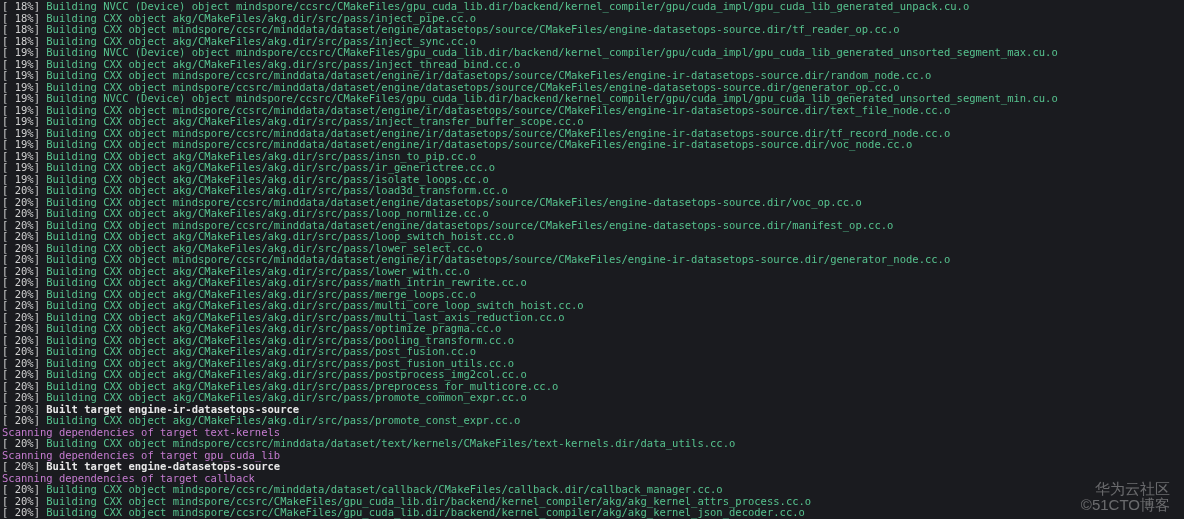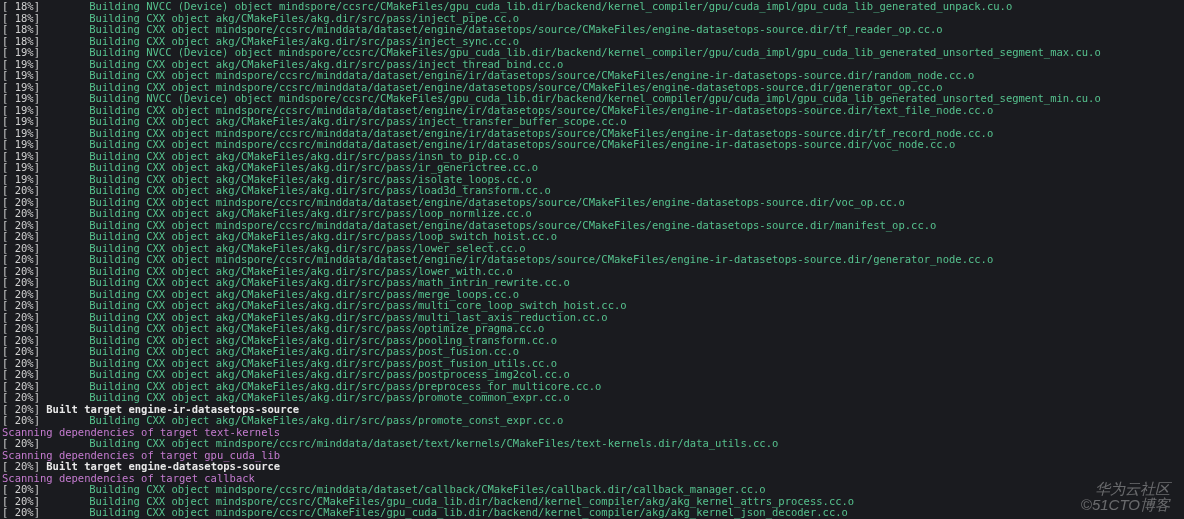--- a/index.html
+++ b/index.html
@@ -15,34 +15,33 @@
     overflow: hidden;
     position: relative;
   }
   .terminal {
     padding: 1px 2px;
     white-space: pre;
   }
   .line { display: block; }
   .bracket { color: #d0d0d0; }
   .pct { color: #d0d0d0; }
-  .green { color: #56c28e; margin-left: 43px; }
+  .green { color: #56c28e; }
   .bold { font-weight: bold; color: #e8e8e8; text-align: center; }
   .magenta { color: #c57bd0; font-weight: normal; }
   .watermark {
     position: absolute;
     right: 14px;
     bottom: 6px;
     color: rgba(255,255,255,0.35);
     font-size: 15px;
     font-family: sans-serif;
     pointer-events: none;
     text-align: right;
     line-height: 16px;
-    font-style: italic;
   }
 </style>
 </head>
 <body>
 
 <div class="terminal" id="term"><span class="line"><span class="bracket">[ </span><span class="pct">18%</span><span class="bracket">] </span><span class="green">Building NVCC (Device) object mindspore/ccsrc/CMakeFiles/gpu_cuda_lib.dir/backend/kernel_compiler/gpu/cuda_impl/gpu_cuda_lib_generated_unpack.cu.o</span></span><span class="line"><span class="bracket">[ </span><span class="pct">18%</span><span class="bracket">] </span><span class="green">Building CXX object akg/CMakeFiles/akg.dir/src/pass/inject_pipe.cc.o</span></span><span class="line"><span class="bracket">[ </span><span class="pct">18%</span><span class="bracket">] </span><span class="green">Building CXX object mindspore/ccsrc/minddata/dataset/engine/datasetops/source/CMakeFiles/engine-datasetops-source.dir/tf_reader_op.cc.o</span></span><span class="line"><span class="bracket">[ </span><span class="pct">18%</span><span class="bracket">] </span><span class="green">Building CXX object akg/CMakeFiles/akg.dir/src/pass/inject_sync.cc.o</span></span><span class="line"><span class="bracket">[ </span><span class="pct">19%</span><span class="bracket">] </span><span class="green">Building NVCC (Device) object mindspore/ccsrc/CMakeFiles/gpu_cuda_lib.dir/backend/kernel_compiler/gpu/cuda_impl/gpu_cuda_lib_generated_unsorted_segment_max.cu.o</span></span><span class="line"><span class="bracket">[ </span><span class="pct">19%</span><span class="bracket">] </span><span class="green">Building CXX object akg/CMakeFiles/akg.dir/src/pass/inject_thread_bind.cc.o</span></span><span class="line"><span class="bracket">[ </span><span class="pct">19%</span><span class="bracket">] </span><span class="green">Building CXX object mindspore/ccsrc/minddata/dataset/engine/ir/datasetops/source/CMakeFiles/engine-ir-datasetops-source.dir/random_node.cc.o</span></span><span class="line"><span class="bracket">[ </span><span class="pct">19%</span><span class="bracket">] </span><span class="green">Building CXX object mindspore/ccsrc/minddata/dataset/engine/datasetops/source/CMakeFiles/engine-datasetops-source.dir/generator_op.cc.o</span></span><span class="line"><span class="bracket">[ </span><span class="pct">19%</span><span class="bracket">] </span><span class="green">Building NVCC (Device) object mindspore/ccsrc/CMakeFiles/gpu_cuda_lib.dir/backend/kernel_compiler/gpu/cuda_impl/gpu_cuda_lib_generated_unsorted_segment_min.cu.o</span></span><span class="line"><span class="bracket">[ </span><span class="pct">19%</span><span class="bracket">] </span><span class="green">Building CXX object mindspore/ccsrc/minddata/dataset/engine/ir/datasetops/source/CMakeFiles/engine-ir-datasetops-source.dir/text_file_node.cc.o</span></span><span class="line"><span class="bracket">[ </span><span class="pct">19%</span><span class="bracket">] </span><span class="green">Building CXX object akg/CMakeFiles/akg.dir/src/pass/inject_transfer_buffer_scope.cc.o</span></span><span class="line"><span class="bracket">[ </span><span class="pct">19%</span><span class="bracket">] </span><span class="green">Building CXX object mindspore/ccsrc/minddata/dataset/engine/ir/datasetops/source/CMakeFiles/engine-ir-datasetops-source.dir/tf_record_node.cc.o</span></span><span class="line"><span class="bracket">[ </span><span class="pct">19%</span><span class="bracket">] </span><span class="green">Building CXX object mindspore/ccsrc/minddata/dataset/engine/ir/datasetops/source/CMakeFiles/engine-ir-datasetops-source.dir/voc_node.cc.o</span></span><span class="line"><span class="bracket">[ </span><span class="pct">19%</span><span class="bracket">] </span><span class="green">Building CXX object akg/CMakeFiles/akg.dir/src/pass/insn_to_pip.cc.o</span></span><span class="line"><span class="bracket">[ </span><span class="pct">19%</span><span class="bracket">] </span><span class="green">Building CXX object akg/CMakeFiles/akg.dir/src/pass/ir_generictree.cc.o</span></span><span class="line"><span class="bracket">[ </span><span class="pct">19%</span><span class="bracket">] </span><span class="green">Building CXX object akg/CMakeFiles/akg.dir/src/pass/isolate_loops.cc.o</span></span><span class="line"><span class="bracket">[ </span><span class="pct">20%</span><span class="bracket">] </span><span class="green">Building CXX object akg/CMakeFiles/akg.dir/src/pass/load3d_transform.cc.o</span></span><span class="line"><span class="bracket">[ </span><span class="pct">20%</span><span class="bracket">] </span><span class="green">Building CXX object mindspore/ccsrc/minddata/dataset/engine/datasetops/source/CMakeFiles/engine-datasetops-source.dir/voc_op.cc.o</span></span><span class="line"><span class="bracket">[ </span><span class="pct">20%</span><span class="bracket">] </span><span class="green">Building CXX object akg/CMakeFiles/akg.dir/src/pass/loop_normlize.cc.o</span></span><span class="line"><span class="bracket">[ </span><span class="pct">20%</span><span class="bracket">] </span><span class="green">Building CXX object mindspore/ccsrc/minddata/dataset/engine/datasetops/source/CMakeFiles/engine-datasetops-source.dir/manifest_op.cc.o</span></span><span class="line"><span class="bracket">[ </span><span class="pct">20%</span><span class="bracket">] </span><span class="green">Building CXX object akg/CMakeFiles/akg.dir/src/pass/loop_switch_hoist.cc.o</span></span><span class="line"><span class="bracket">[ </span><span class="pct">20%</span><span class="bracket">] </span><span class="green">Building CXX object akg/CMakeFiles/akg.dir/src/pass/lower_select.cc.o</span></span><span class="line"><span class="bracket">[ </span><span class="pct">20%</span><span class="bracket">] </span><span class="green">Building CXX object mindspore/ccsrc/minddata/dataset/engine/ir/datasetops/source/CMakeFiles/engine-ir-datasetops-source.dir/generator_node.cc.o</span></span><span class="line"><span class="bracket">[ </span><span class="pct">20%</span><span class="bracket">] </span><span class="green">Building CXX object akg/CMakeFiles/akg.dir/src/pass/lower_with.cc.o</span></span><span class="line"><span class="bracket">[ </span><span class="pct">20%</span><span class="bracket">] </span><span class="green">Building CXX object akg/CMakeFiles/akg.dir/src/pass/math_intrin_rewrite.cc.o</span></span><span class="line"><span class="bracket">[ </span><span class="pct">20%</span><span class="bracket">] </span><span class="green">Building CXX object akg/CMakeFiles/akg.dir/src/pass/merge_loops.cc.o</span></span><span class="line"><span class="bracket">[ </span><span class="pct">20%</span><span class="bracket">] </span><span class="green">Building CXX object akg/CMakeFiles/akg.dir/src/pass/multi_core_loop_switch_hoist.cc.o</span></span><span class="line"><span class="bracket">[ </span><span class="pct">20%</span><span class="bracket">] </span><span class="green">Building CXX object akg/CMakeFiles/akg.dir/src/pass/multi_last_axis_reduction.cc.o</span></span><span class="line"><span class="bracket">[ </span><span class="pct">20%</span><span class="bracket">] </span><span class="green">Building CXX object akg/CMakeFiles/akg.dir/src/pass/optimize_pragma.cc.o</span></span><span class="line"><span class="bracket">[ </span><span class="pct">20%</span><span class="bracket">] </span><span class="green">Building CXX object akg/CMakeFiles/akg.dir/src/pass/pooling_transform.cc.o</span></span><span class="line"><span class="bracket">[ </span><span class="pct">20%</span><span class="bracket">] </span><span class="green">Building CXX object akg/CMakeFiles/akg.dir/src/pass/post_fusion.cc.o</span></span><span class="line"><span class="bracket">[ </span><span class="pct">20%</span><span class="bracket">] </span><span class="green">Building CXX object akg/CMakeFiles/akg.dir/src/pass/post_fusion_utils.cc.o</span></span><span class="line"><span class="bracket">[ </span><span class="pct">20%</span><span class="bracket">] </span><span class="green">Building CXX object akg/CMakeFiles/akg.dir/src/pass/postprocess_img2col.cc.o</span></span><span class="line"><span class="bracket">[ </span><span class="pct">20%</span><span class="bracket">] </span><span class="green">Building CXX object akg/CMakeFiles/akg.dir/src/pass/preprocess_for_multicore.cc.o</span></span><span class="line"><span class="bracket">[ </span><span class="pct">20%</span><span class="bracket">] </span><span class="green">Building CXX object akg/CMakeFiles/akg.dir/src/pass/promote_common_expr.cc.o</span></span><span class="line"><span class="bracket">[ </span><span class="pct">20%</span><span class="bracket">] </span><span class="bold">Built target engine-ir-datasetops-source</span></span><span class="line"><span class="bracket">[ </span><span class="pct">20%</span><span class="bracket">] </span><span class="green">Building CXX object akg/CMakeFiles/akg.dir/src/pass/promote_const_expr.cc.o</span></span><span class="line"><span class="magenta">Scanning dependencies of target text-kernels</span></span><span class="line"><span class="bracket">[ </span><span class="pct">20%</span><span class="bracket">] </span><span class="green">Building CXX object mindspore/ccsrc/minddata/dataset/text/kernels/CMakeFiles/text-kernels.dir/data_utils.cc.o</span></span><span class="line"><span class="magenta">Scanning dependencies of target gpu_cuda_lib</span></span><span class="line"><span class="bracket">[ </span><span class="pct">20%</span><span class="bracket">] </span><span class="bold">Built target engine-datasetops-source</span></span><span class="line"><span class="magenta">Scanning dependencies of target callback</span></span><span class="line"><span class="bracket">[ </span><span class="pct">20%</span><span class="bracket">] </span><span class="green">Building CXX object mindspore/ccsrc/minddata/dataset/callback/CMakeFiles/callback.dir/callback_manager.cc.o</span></span><span class="line"><span class="bracket">[ </span><span class="pct">20%</span><span class="bracket">] </span><span class="green">Building CXX object mindspore/ccsrc/CMakeFiles/gpu_cuda_lib.dir/backend/kernel_compiler/akg/akg_kernel_attrs_process.cc.o</span></span><span class="line"><span class="bracket">[ </span><span class="pct">20%</span><span class="bracket">] </span><span class="green">Building CXX object mindspore/ccsrc/CMakeFiles/gpu_cuda_lib.dir/backend/kernel_compiler/akg/akg_kernel_json_decoder.cc.o</span></span><span class="line"><span class="bracket">[ </span><span class="pct">20%</span><span class="bracket">] </span><span class="green">Building CXX object akg/CMakeFiles/akg.dir/src/pass/promote_if.cc.o</span></span></div>
 
 <div class="watermark">
   <div>华为云社区</div>
   <div>©51CTO博客</div>

